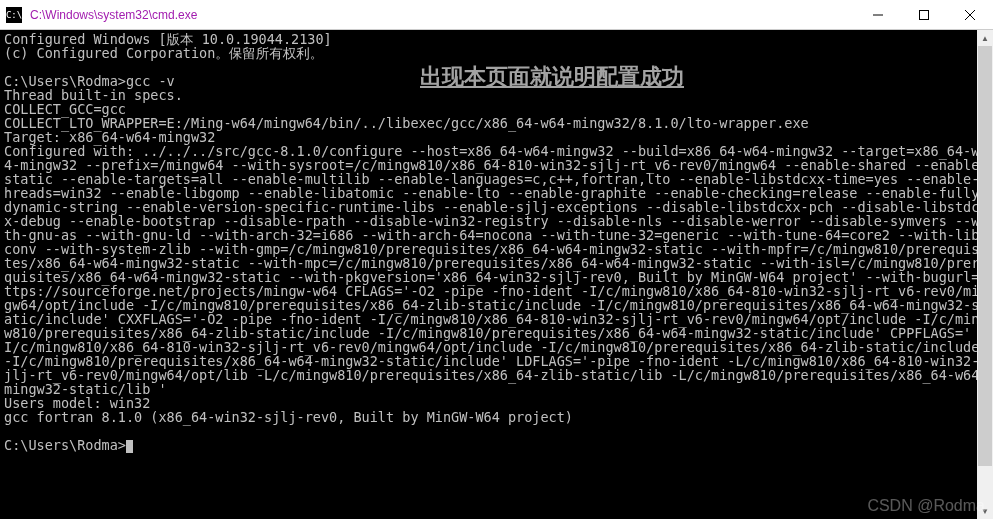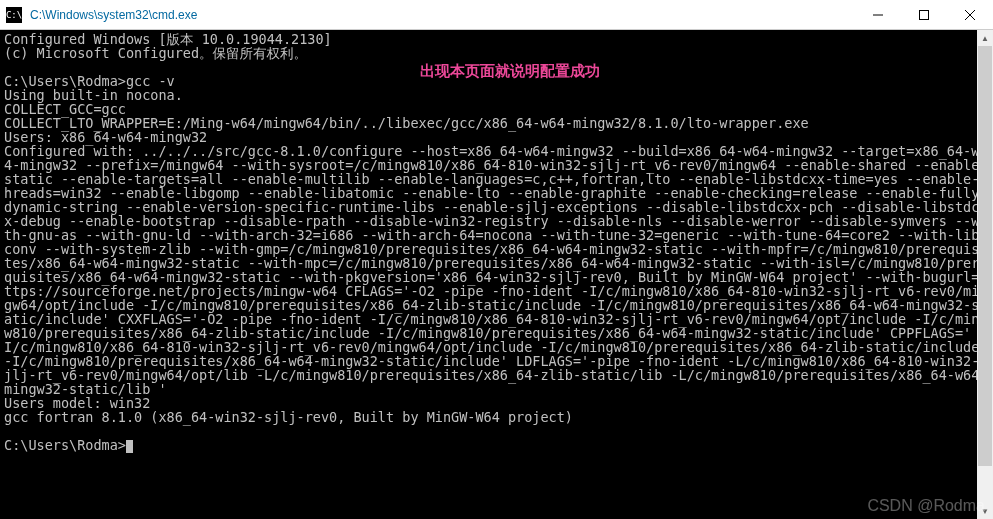--- a/index.html
+++ b/index.html
@@ -1,29 +1,29 @@
 <!DOCTYPE html>
 <html><head>
 <meta charset="utf-8">
 <style>
 * { margin: 0; padding: 0; box-sizing: border-box; }
 body { width: 993px; height: 519px; font-family: "Segoe UI", sans-serif; background: #000; overflow: hidden; position: relative; }
 .titlebar { height: 30px; background: #fff; display: flex; align-items: center; border-bottom: 1px solid #ccc; }
 .titlebar-icon { width: 16px; height: 16px; margin: 0 6px; background: #000; color: #fff; font-size: 9px; display: flex; align-items: center; justify-content: center; font-family: monospace; }
-.titlebar-title { flex: 1; font-size: 12px; color: #0369a1; padding-left: 2px; }
+.titlebar-title { flex: 1; font-size: 12px; color: #a21caf; padding-left: 2px; }
 .win-controls { display: flex; height: 100%; }
 .win-btn { width: 46px; height: 100%; display: flex; align-items: center; justify-content: center; font-size: 10px; color: #000; }
 .win-btn svg { width: 10px; height: 10px; }
 .terminal { position: absolute; top: 30px; left: 0; right: 0; bottom: 0; background: #000; color: #c0c0c0; font-family: "NSimSun","SimSun","Consolas",monospace; font-size: 13.5px; line-height: 14px; padding: 2px 4px; white-space: pre-wrap; word-break: break-all; overflow: hidden; }
 .scrollbar { position: absolute; right: 0; top: 30px; bottom: 0; width: 16px; background: #f0f0f0; }
 .scrollbar-thumb { position: absolute; left: 1px; right: 1px; top: 16px; height: 420px; background: #cdcdcd; }
 .scrollbar-arrow { position: absolute; left: 0; right: 0; height: 16px; display: flex; align-items: center; justify-content: center; font-size: 8px; color: #606060; }
 .scrollbar-arrow.up { top: 0; }
 .scrollbar-arrow.down { bottom: 0; }
-.annotation { position: absolute; top: 62px; left: 420px; color: #ec4899; font-family: "Microsoft YaHei","SimHei",sans-serif; font-size: 15px; font-weight: bold; }
+.annotation { position: absolute; top: 62px; left: 420px; color: #a3a3a3; font-family: "Microsoft YaHei","SimHei",sans-serif; font-size: 22px; font-weight: bold; text-decoration: underline; }
 .watermark { position: absolute; bottom: 4px; right: 8px; color: rgba(255,255,255,0.35); font-size: 16px; font-family: sans-serif; }
 .cursor { display: inline-block; width: 7px; height: 13px; background: #c0c0c0; vertical-align: text-bottom; }
 </style>
 </head>
 <body>
 
 <div class="titlebar">
   <div class="titlebar-icon">C:\</div>
   <div class="titlebar-title">C:\Windows\system32\cmd.exe</div>
   <div class="win-controls">
@@ -40,27 +40,27 @@
     <div class="win-btn">
       <svg viewBox="0 0 10 10">
           <line x1="0" y1="0" x2="10" y2="10" stroke="#000" stroke-width="1"></line>
           <line x1="10" y1="0" x2="0" y2="10" stroke="#000" stroke-width="1"></line>
         </svg>
     </div>
   </div>
 </div>
 
 <div class="terminal"><span>Configured Windows [版本 10.0.19044.2130]</span>
-<span>(c) Microsoft Configured。保留所有权利。</span>
+<span>(c) Configured Corporation。保留所有权利。</span>
 <span></span>
 <span>C:\Users\Rodma&gt;gcc -v</span>
-<span>Using built-in nocona.</span>
+<span>Thread built-in specs.</span>
 <span>COLLECT_GCC=gcc</span>
 <span>COLLECT_LTO_WRAPPER=E:/Ming-w64/mingw64/bin/../libexec/gcc/x86_64-w64-mingw32/8.1.0/lto-wrapper.exe</span>
-<span>Users: x86_64-w64-mingw32</span>
+<span>Target: x86_64-w64-mingw32</span>
 <span>Configured with: ../../../src/gcc-8.1.0/configure --host=x86_64-w64-mingw32 --build=x86_64-w64-mingw32 --target=x86_64-w64-mingw32 --prefix=/mingw64 --with-sysroot=/c/mingw810/x86_64-810-win32-sjlj-rt_v6-rev0/mingw64 --enable-shared --enable-static --enable-targets=all --enable-multilib --enable-languages=c,c++,fortran,lto --enable-libstdcxx-time=yes --enable-threads=win32 --enable-libgomp --enable-libatomic --enable-lto --enable-graphite --enable-checking=release --enable-fully-dynamic-string --enable-version-specific-runtime-libs --enable-sjlj-exceptions --disable-libstdcxx-pch --disable-libstdcxx-debug --enable-bootstrap --disable-rpath --disable-win32-registry --disable-nls --disable-werror --disable-symvers --with-gnu-as --with-gnu-ld --with-arch-32=i686 --with-arch-64=nocona --with-tune-32=generic --with-tune-64=core2 --with-libiconv --with-system-zlib --with-gmp=/c/mingw810/prerequisites/x86_64-w64-mingw32-static --with-mpfr=/c/mingw810/prerequisites/x86_64-w64-mingw32-static --with-mpc=/c/mingw810/prerequisites/x86_64-w64-mingw32-static --with-isl=/c/mingw810/prerequisites/x86_64-w64-mingw32-static --with-pkgversion='x86_64-win32-sjlj-rev0, Built by MinGW-W64 project' --with-bugurl=https://sourceforge.net/projects/mingw-w64 CFLAGS='-O2 -pipe -fno-ident -I/c/mingw810/x86_64-810-win32-sjlj-rt_v6-rev0/mingw64/opt/include -I/c/mingw810/prerequisites/x86_64-zlib-static/include -I/c/mingw810/prerequisites/x86_64-w64-mingw32-static/include' CXXFLAGS='-O2 -pipe -fno-ident -I/c/mingw810/x86_64-810-win32-sjlj-rt_v6-rev0/mingw64/opt/include -I/c/mingw810/prerequisites/x86_64-zlib-static/include -I/c/mingw810/prerequisites/x86_64-w64-mingw32-static/include' CPPFLAGS=' -I/c/mingw810/x86_64-810-win32-sjlj-rt_v6-rev0/mingw64/opt/include -I/c/mingw810/prerequisites/x86_64-zlib-static/include -I/c/mingw810/prerequisites/x86_64-w64-mingw32-static/include' LDFLAGS='-pipe -fno-ident -L/c/mingw810/x86_64-810-win32-sjlj-rt_v6-rev0/mingw64/opt/lib -L/c/mingw810/prerequisites/x86_64-zlib-static/lib -L/c/mingw810/prerequisites/x86_64-w64-mingw32-static/lib '</span>
 <span>Users model: win32</span>
 <span>gcc fortran 8.1.0 (x86_64-win32-sjlj-rev0, Built by MinGW-W64 project)</span>
 <span></span>
 <span>C:\Users\Rodma&gt;</span><span class="cursor"></span></div>
 
 <div class="scrollbar">
   <div class="scrollbar-arrow up">▲</div>
   <div class="scrollbar-thumb"></div>
   <div class="scrollbar-arrow down">▼</div>

